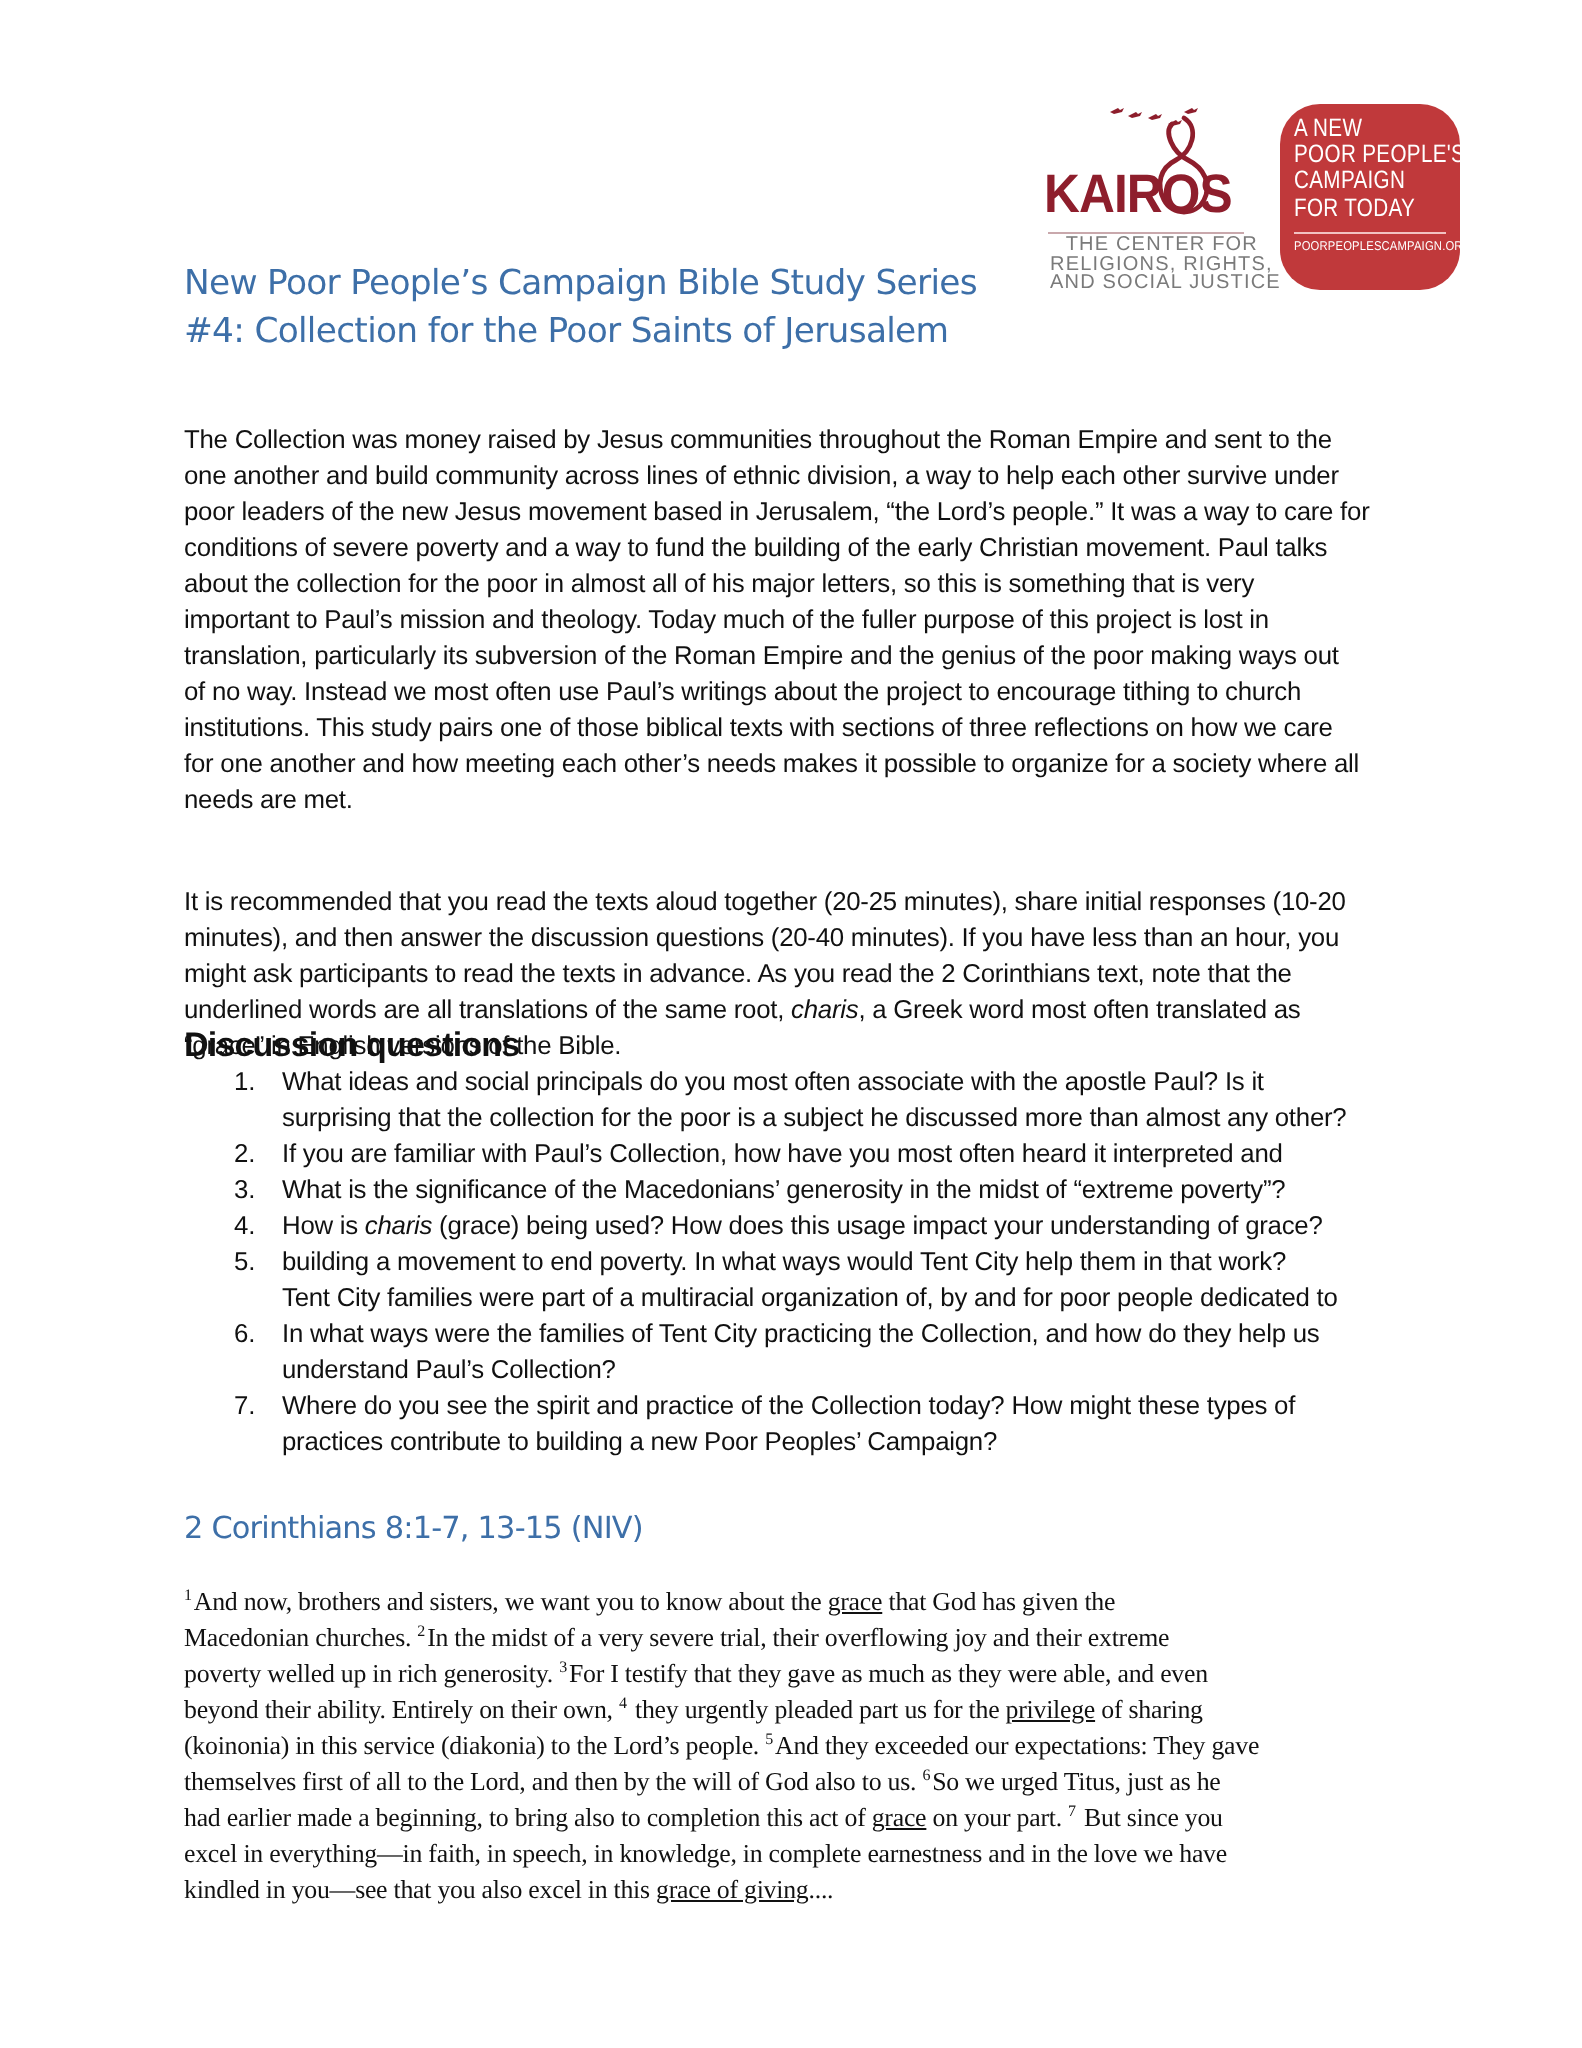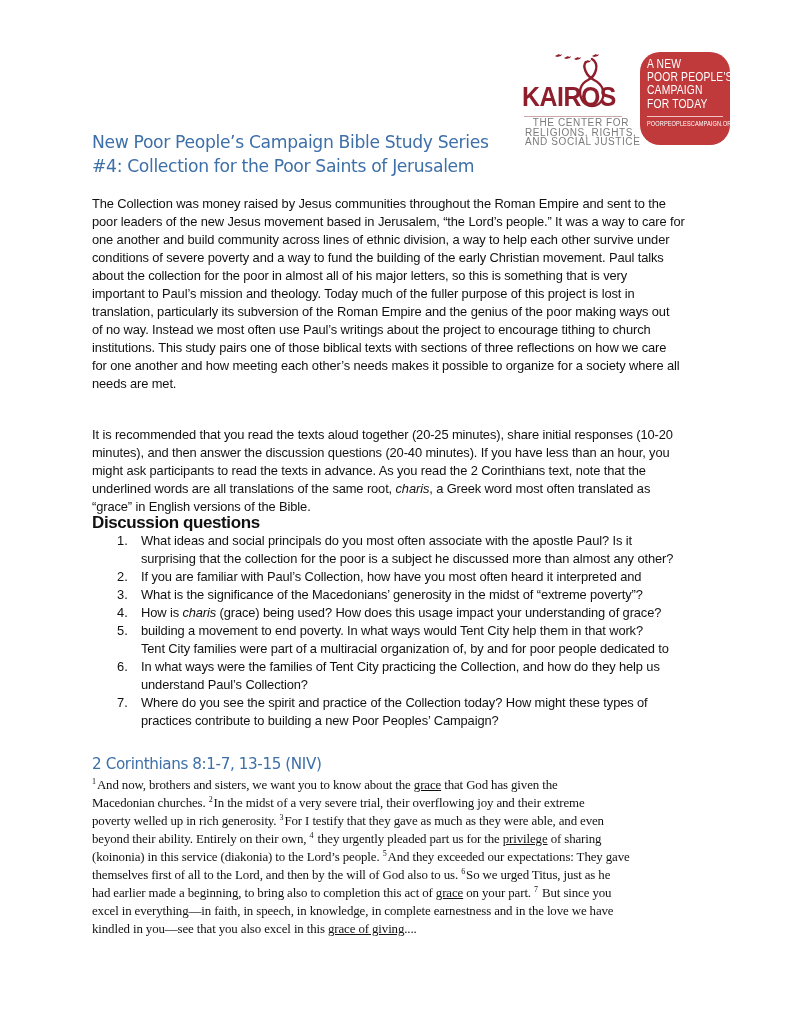--- a/index.html
+++ b/index.html
@@ -126,20 +126,21 @@
 
     
     .body-block {
       position: absolute;
       left: 92px;
       width: 620px;
       font-family: "Liberation Sans", sans-serif;
       font-size: 12.9px;
       line-height: 18px;
       color: #111111;
+      margin-top: 16px;
     }
     .body-block .ln {
       white-space: nowrap;
       display: block;
       letter-spacing: -0.12px;
     }
     .intro { top: 195px; }
     .rec { top: 426px; }
 
     .dq-heading {
@@ -239,22 +240,22 @@
     <div class="ppc-url">POORPEOPLESCAMPAIGN.ORG</div>
   </div>
 
   <div class="title">
     <div>New Poor People’s Campaign Bible Study Series</div>
     <div>#4: Collection for the Poor Saints of Jerusalem</div>
   </div>
 
   <div class="body-block intro">
     <span class="ln">The Collection was money raised by Jesus communities throughout the Roman Empire and sent to the</span>
+    <span class="ln">one another and build community across lines of ethnic division, a way to help each other survive under</span>
     <span class="ln">poor leaders of the new Jesus movement based in Jerusalem, “the Lord’s people.” It was a way to care for</span>
-    <span class="ln">one another and build community across lines of ethnic division, a way to help each other survive under</span>
     <span class="ln">conditions of severe poverty and a way to fund the building of the early Christian movement. Paul talks</span>
     <span class="ln">about the collection for the poor in almost all of his major letters, so this is something that is very</span>
     <span class="ln">important to Paul’s mission and theology. Today much of the fuller purpose of this project is lost in</span>
     <span class="ln">translation, particularly its subversion of the Roman Empire and the genius of the poor making ways out</span>
     <span class="ln">of no way. Instead we most often use Paul’s writings about the project to encourage tithing to church</span>
     <span class="ln">institutions. This study pairs one of those biblical texts with sections of three reflections on how we care</span>
     <span class="ln">for one another and how meeting each other’s needs makes it possible to organize for a society where all</span>
     <span class="ln">needs are met.</span>
   </div>
 

